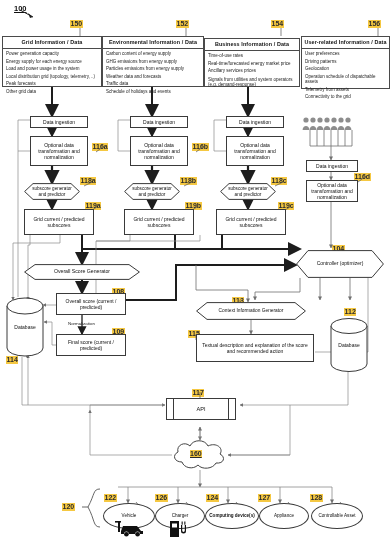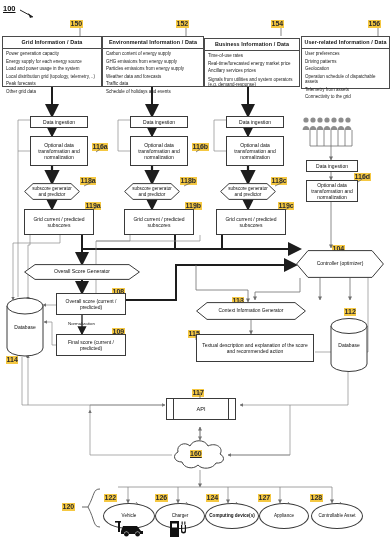--- a/index.html
+++ b/index.html
@@ -74,21 +74,21 @@
   }
   .tinylabel{position:absolute;font-size:4.4px;color:#222;}
   .figtag{position:absolute;font-size:7.5px;font-weight:bold;color:#111;}
   .people{position:absolute;}
 </style>
 </head>
 <body>
 
 <div id="canvas">
 
-  <div class="figtag" style="left:3px;top:4px;text-decoration:underline;">100</div>
+  <div class="figtag" style="left:14px;top:4px;text-decoration:underline;">100</div>
   <svg class="wires" style="z-index:1;">
     <path d="M20,10 L33,17" stroke="#222" stroke-width="1" fill="none"></path>
     <path d="M33,17 L28,13 L30,18 Z" fill="#222"></path>
   </svg>
 
   <svg class="wires" style="z-index:2;">
     <defs>
       <marker id="ah" markerWidth="6" markerHeight="6" refX="5" refY="3" orient="auto">
         <path d="M0,0 L6,3 L0,6 Z" fill="#3a3a3a"></path>
       </marker>

